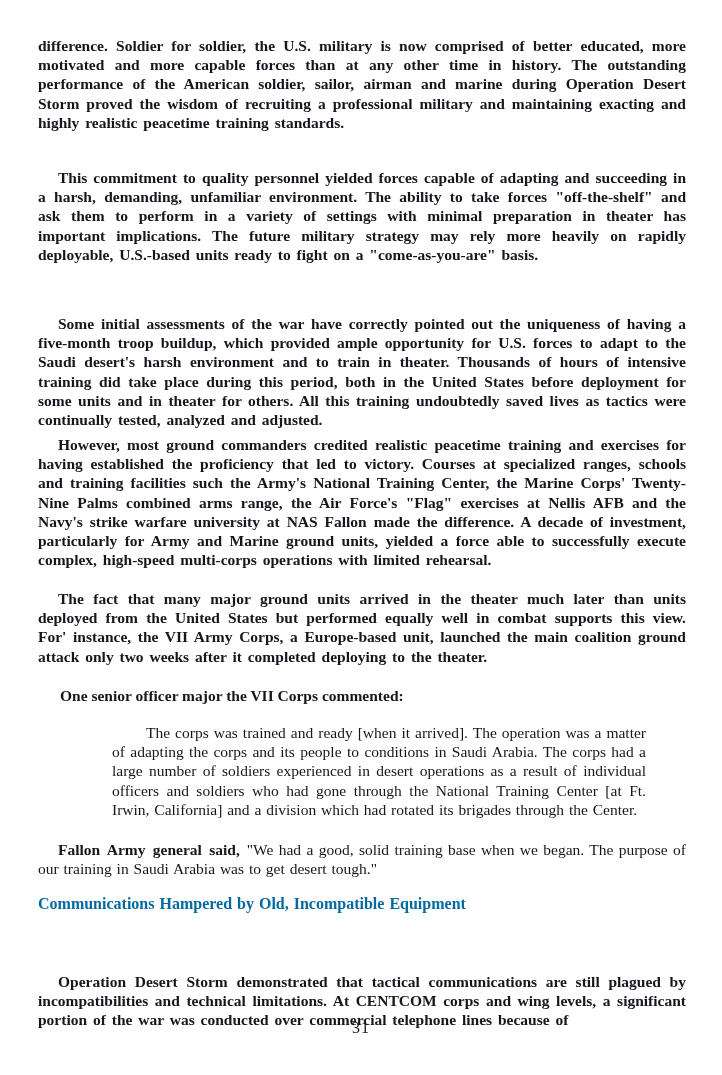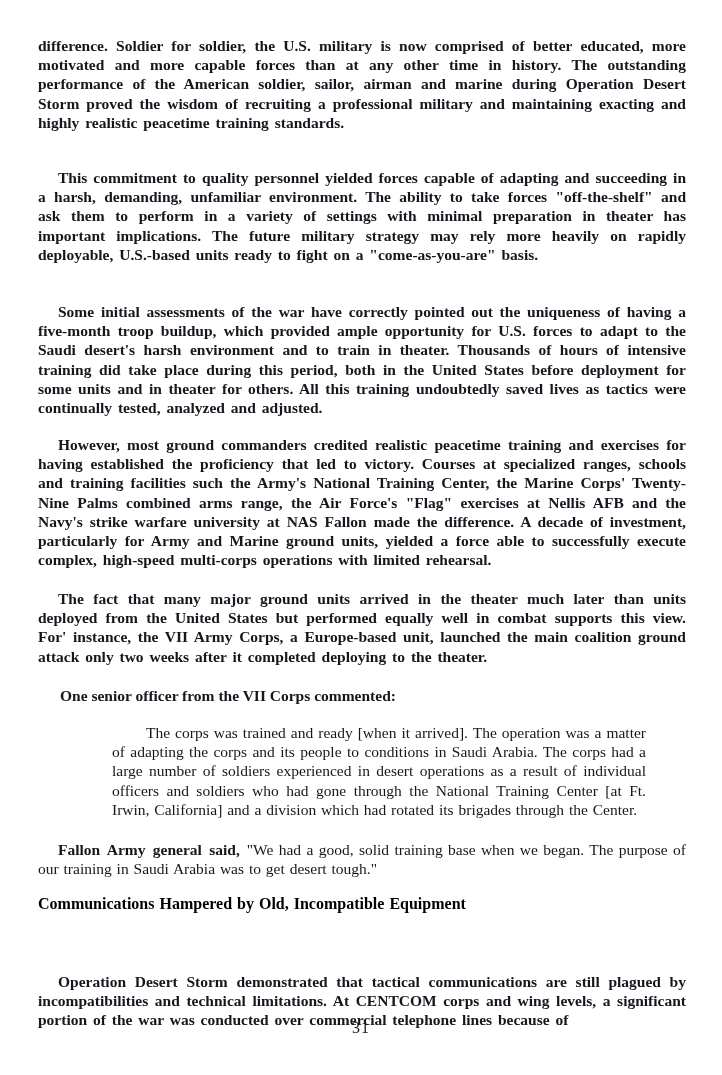--- a/index.html
+++ b/index.html
@@ -24,21 +24,21 @@
     margin: 0;
     font-size: 15.5px;
     line-height: 19.2px;
     font-weight: bold;
     text-align: justify;
     word-spacing: 2px;
   }
   .indent { text-indent: 20px; margin-top: 16px; }
   .p1 { top: 36px; }
   .p2 { top: 152px; }
-  .p3 { top: 286px; }
+  .p3 { top: 298px; }
   .p4 { top: 419px; }
   .p5 { top: 573px; }
   .officer-intro {
     position: absolute;
     left: 38px;
     width: 648px;
     top: 686px;
     margin: 0;
     font-size: 15.5px;
     line-height: 19.2px;
@@ -80,21 +80,21 @@
   .section-heading {
     position: absolute;
     left: 38px;
     width: 648px;
     top: 894px;
     margin: 0;
     font-size: 16px;
     line-height: 20px;
     font-weight: bold;
     text-align: left;
-    color: #000000;
+    color: #0369a1;
     word-spacing: 1px;
   }
   .closing { top: 956px; }
   .page-number {
     position: absolute;
     left: 0;
     top: 1019px;
     width: 722px;
     margin: 0;
     font-size: 16px;
@@ -111,21 +111,21 @@
   <p class="para p1">difference. Soldier for soldier, the U.S. military is now comprised of better educated, more motivated and more capable forces than at any other time in history. The outstanding performance of the American soldier, sailor, airman and marine during Operation Desert Storm proved the wisdom of recruiting a professional military and maintaining exacting and highly realistic peacetime training standards.</p>
 
   <p class="para p2 indent">This commitment to quality personnel yielded forces capable of adapting and succeeding in a harsh, demanding, unfamiliar environment. The ability to take forces "off-the-shelf" and ask them to perform in a variety of settings with minimal preparation in theater has important implications. The future military strategy may rely more heavily on rapidly deployable, U.S.-based units ready to fight on a "come-as-you-are" basis.</p>
 
   <p class="para p3 indent">Some initial assessments of the war have correctly pointed out the uniqueness of having a five-month troop buildup, which provided ample opportunity for U.S. forces to adapt to the Saudi desert's harsh environment and to train in theater. Thousands of hours of intensive training did take place during this period, both in the United States before deployment for some units and in theater for others. All this training undoubtedly saved lives as tactics were continually tested, analyzed and adjusted.</p>
 
   <p class="para p4 indent">However, most ground commanders credited realistic peacetime training and exercises for having established the proficiency that led to victory. Courses at specialized ranges, schools and training facilities such the Army's National Training Center, the Marine Corps' Twenty-Nine Palms combined arms range, the Air Force's "Flag" exercises at Nellis AFB and the Navy's strike warfare university at NAS Fallon made the difference. A decade of investment, particularly for Army and Marine ground units, yielded a force able to successfully execute complex, high-speed multi-corps operations with limited rehearsal.</p>
 
   <p class="para p5 indent">The fact that many major ground units arrived in the theater much later than units deployed from the United States but performed equally well in combat supports this view. For' instance, the VII Army Corps, a Europe-based unit, launched the main coalition ground attack only two weeks after it completed deploying to the theater.</p>
 
-  <p class="officer-intro">One senior officer from the VII Corps commented:</p>
+  <p class="officer-intro">One senior officer major the VII Corps commented:</p>
 
   <p class="blockquote">The corps was trained and ready [when it arrived]. The operation was a matter of adapting the corps and its people to conditions in Saudi Arabia. The corps had a large number of soldiers experienced in desert operations as a result of individual officers and soldiers who had gone through the National Training Center [at Ft. Irwin, California] and a division which had rotated its brigades through the Center.</p>
 
   <p class="general-para"><span class="general-lead">Fallon Army general said,</span><span>"We had a good, solid training base when we began. The purpose of our training in Saudi Arabia was to get desert tough."</span></p>
 
   <h2 class="section-heading">Communications Hampered by Old, Incompatible Equipment</h2>
 
   <p class="para closing indent">Operation Desert Storm demonstrated that tactical communications are still plagued by incompatibilities and technical limitations. At CENTCOM corps and wing levels, a significant portion of the war was conducted over commercial telephone lines because of</p>
 
   <p class="page-number">31</p>

